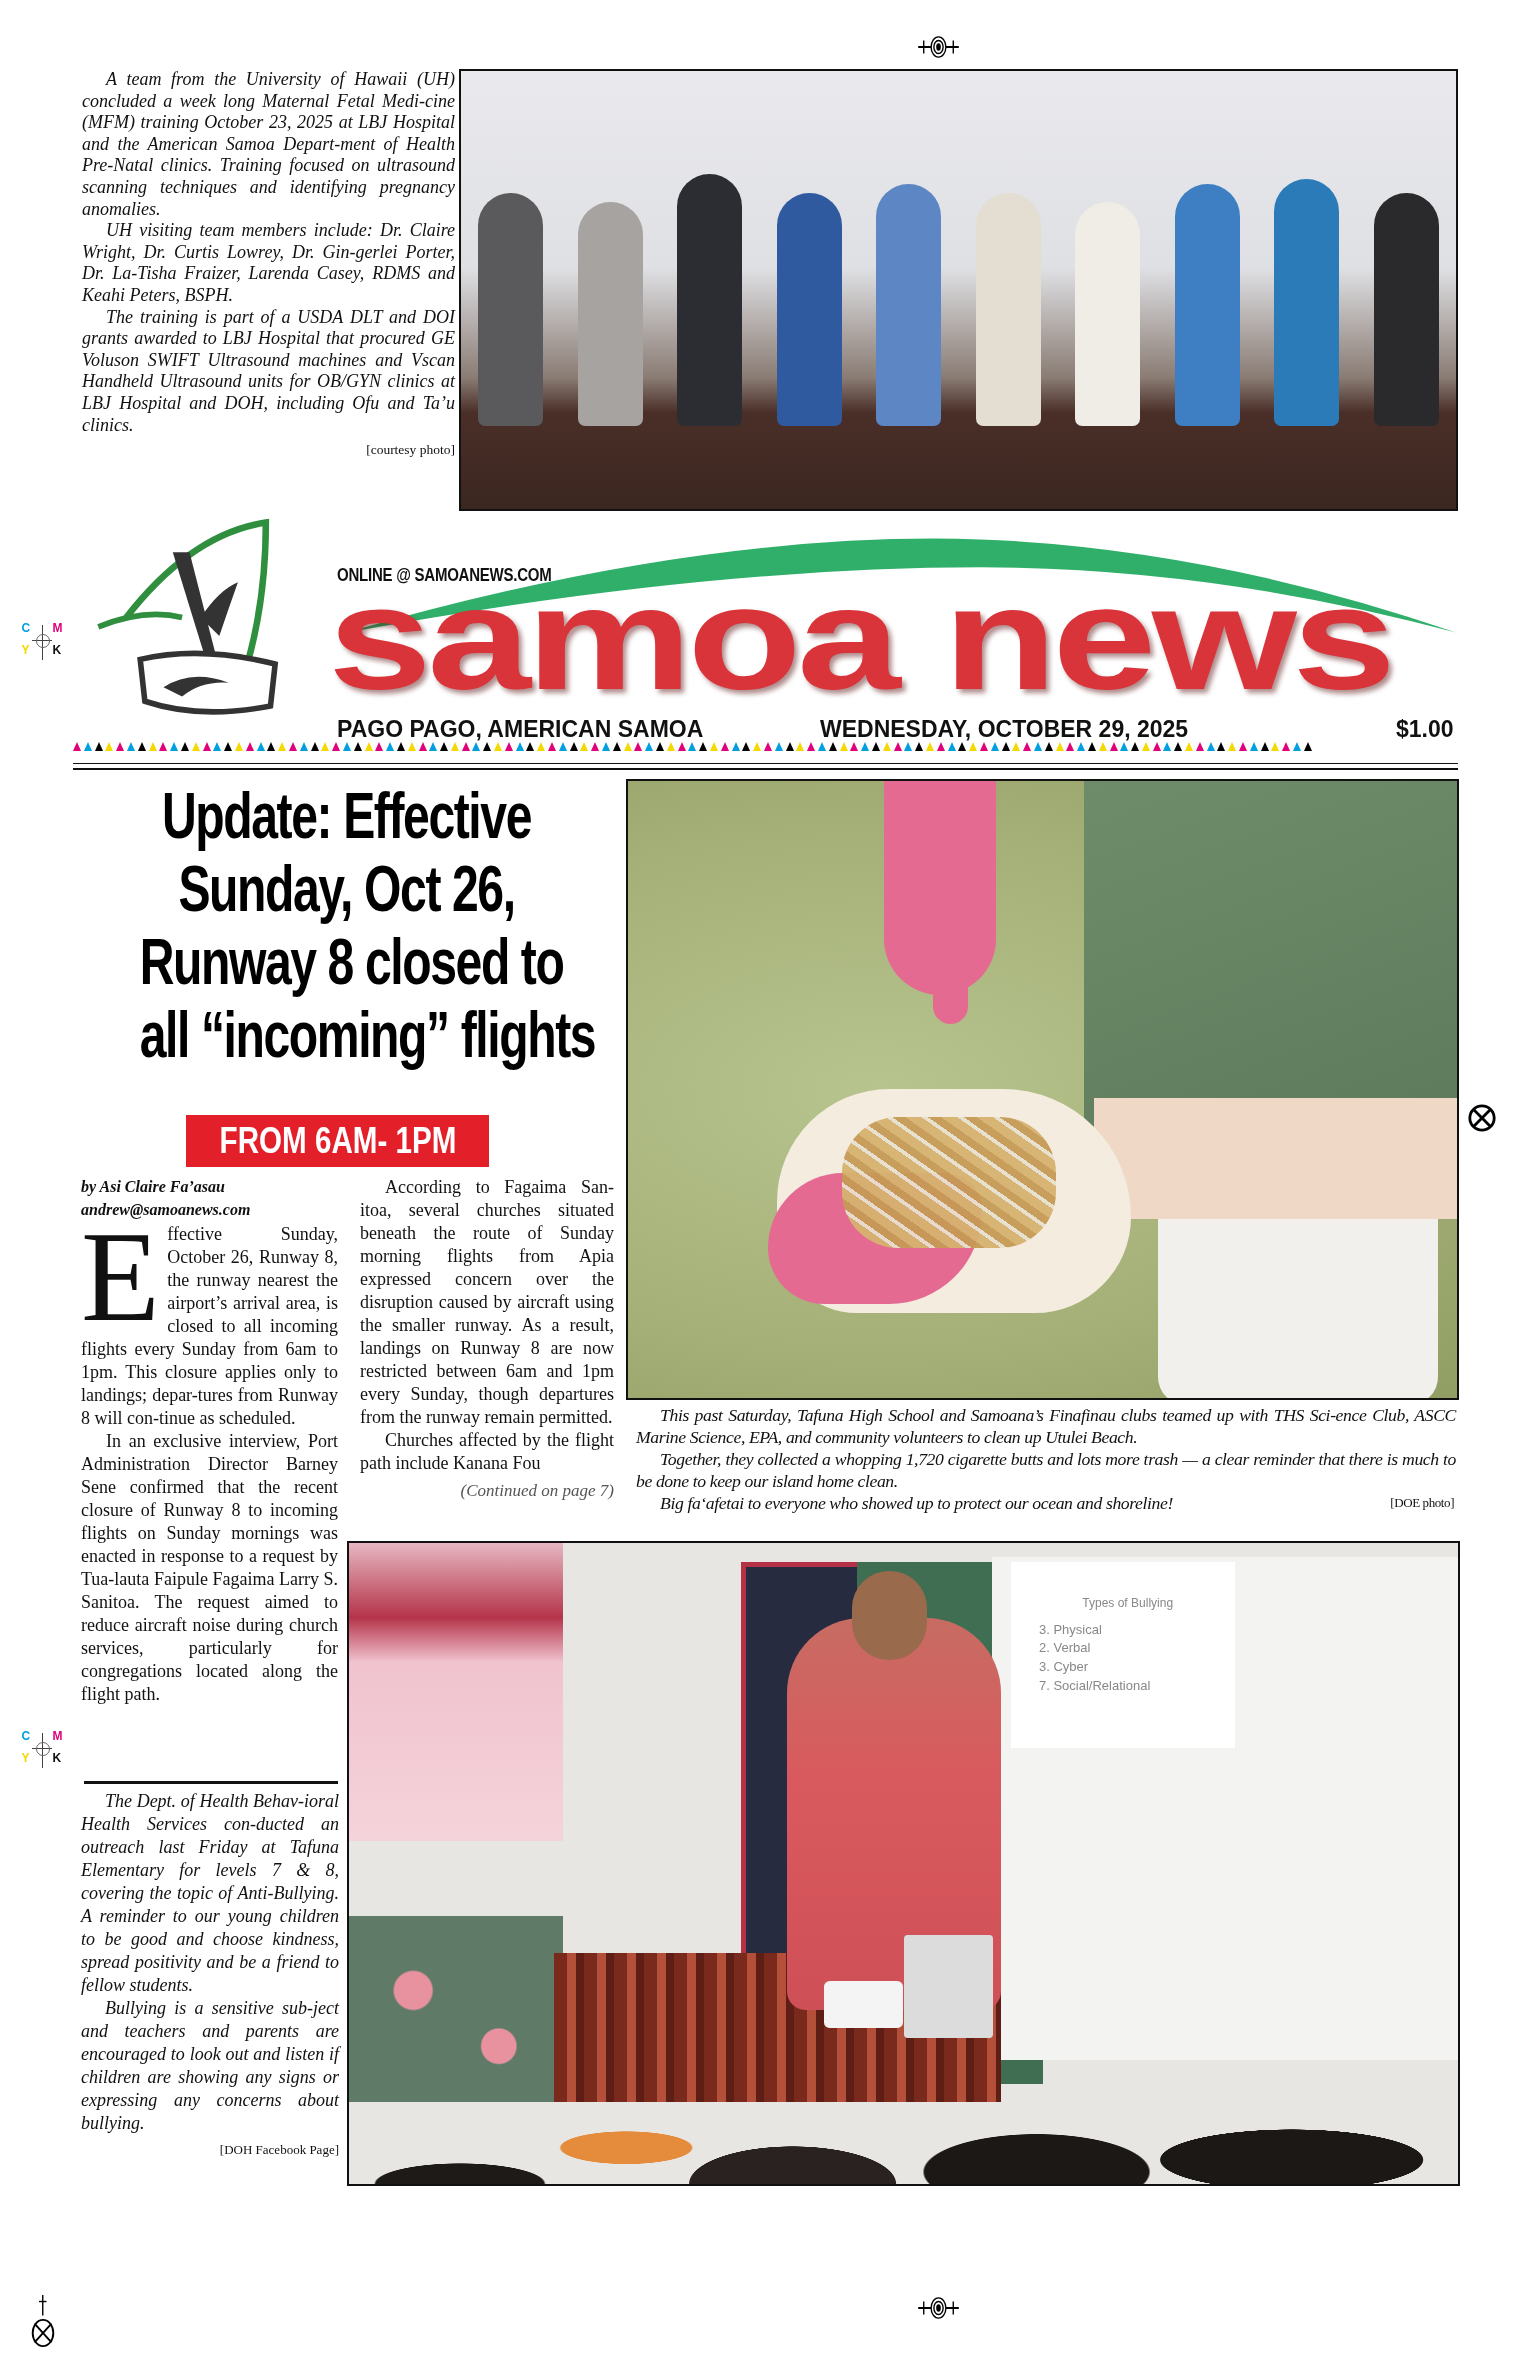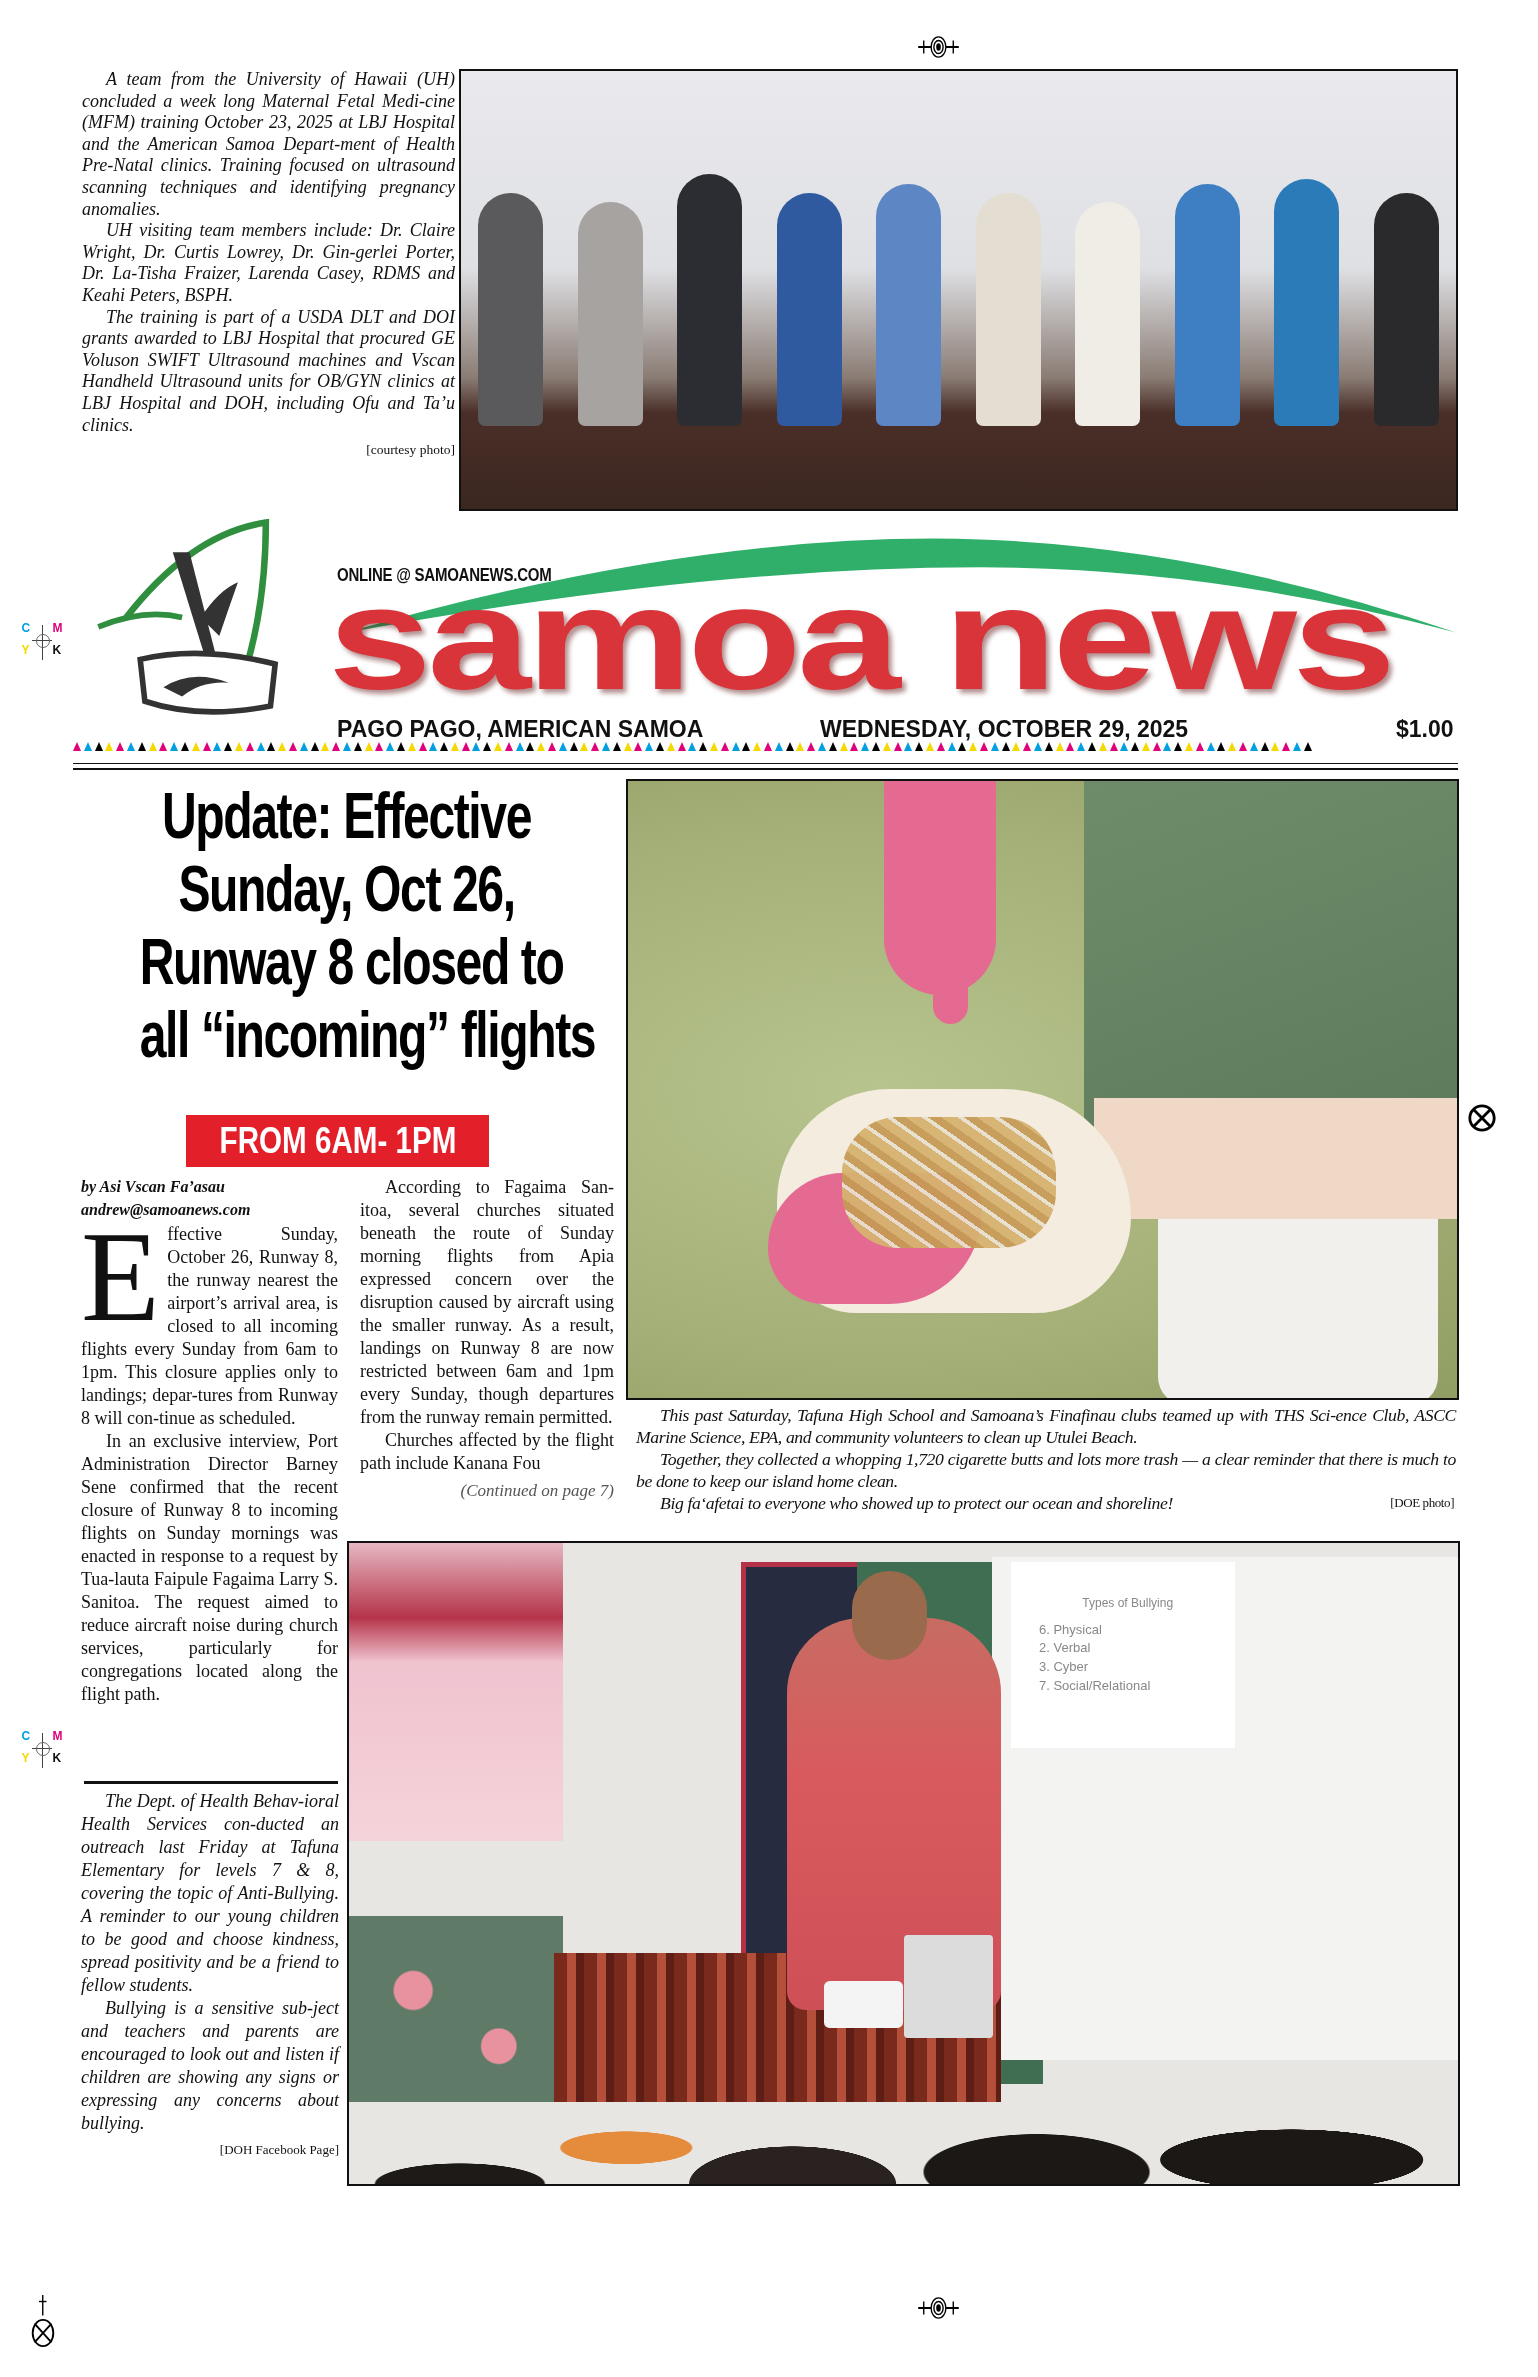--- a/index.html
+++ b/index.html
@@ -312,21 +312,21 @@
 
 <div class="abs headline">
   <div>Update: Effective</div>
   <div>Sunday, Oct 26,</div>
   <div>Runway 8 closed to</div>
   <div>all “incoming” flights</div>
 </div>
 <div class="abs kicker"><span>FROM 6AM- 1PM</span></div>
 
 <div class="abs byline">
-  <div>by Asi Vscan Fa’asau</div>
+  <div>by Asi Claire Fa’asau</div>
   <div>andrew@samoanews.com</div>
 </div>
 
 <div class="abs col col1">
   <p class="first"><span class="dropcap">E</span><span>ffective Sunday, October 26, Runway 8, the runway nearest the airport’s arrival area, is closed to all incoming flights every Sunday from 6am to 1pm. This closure applies only to landings; depar-tures from Runway 8 will con-tinue as scheduled.</span></p>
   <p>In an exclusive interview, Port Administration Director Barney Sene confirmed that the recent closure of Runway 8 to incoming flights on Sunday mornings was enacted in response to a request by Tua-lauta Faipule Fagaima Larry S. Sanitoa. The request aimed to reduce aircraft noise during church services, particularly for congregations located along the flight path.</p>
 </div>
 <div class="abs col col2">
   <p>According to Fagaima San-itoa, several churches situated beneath the route of Sunday morning flights from Apia expressed concern over the disruption caused by aircraft using the smaller runway. As a result, landings on Runway 8 are now restricted between 6am and 1pm every Sunday, though departures from the runway remain permitted.</p>
   <p>Churches affected by the flight path include Kanana Fou</p>
@@ -359,21 +359,21 @@
 </div>
 
 <div class="abs photo photo-class" title="Anti-bullying presentation in a classroom">
   <div class="pc-left"></div>
   <div class="pc-board"></div>
   <div class="pc-chalk"></div>
   <div class="pc-screen"></div>
   <div class="pc-slide">
     <div class="st">Types of Bullying</div>
     <ul>
-      <li>6.  Physical</li>
+      <li>3.  Physical</li>
       <li>2.  Verbal</li>
       <li>3.  Cyber</li>
       <li>7.  Social/Relational</li>
     </ul>
   </div>
   <div class="pc-floral"></div>
   <div class="pc-table"></div>
   <div class="pc-man"></div>
   <div class="pc-head"></div>
   <div class="pc-projector"></div>

